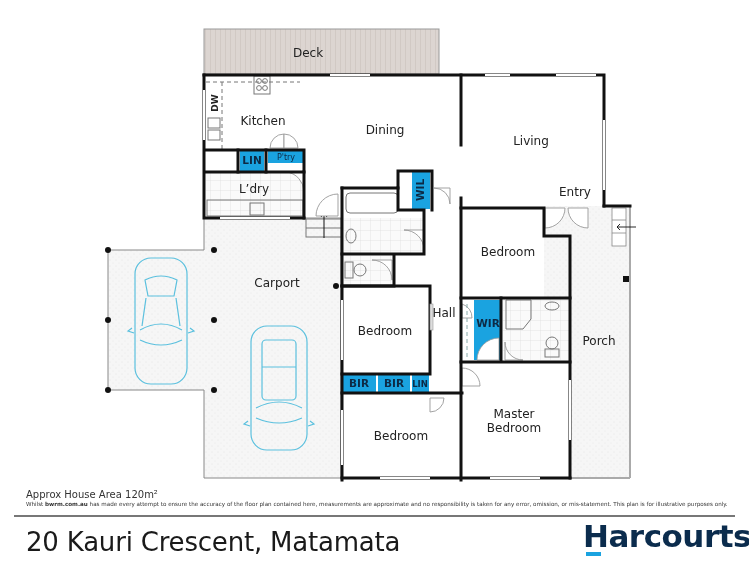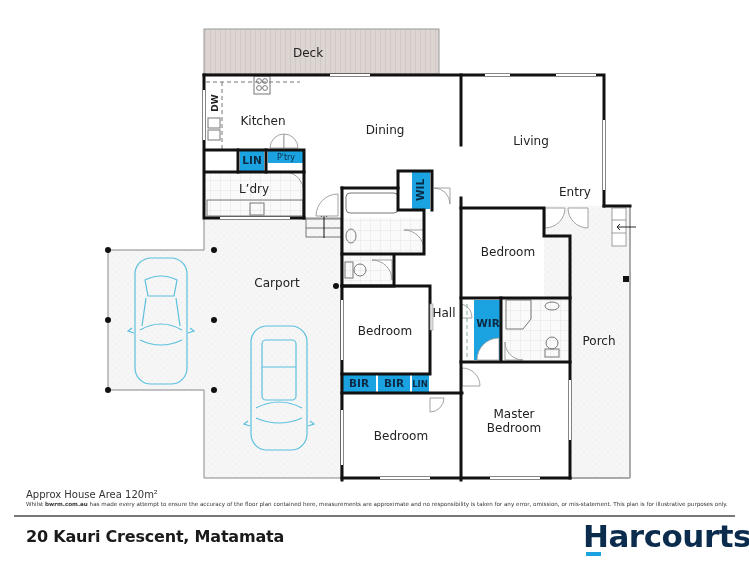--- a/index.html
+++ b/index.html
@@ -10,21 +10,21 @@
   .lbl-xs { font-family: "DejaVu Sans", sans-serif; font-size: 8px; fill: #0d2a45; text-anchor: middle; dominant-baseline: middle; }
   .wall { stroke: #111; stroke-width: 3; fill: none; stroke-linecap: square; }
   .thin { stroke: #777; stroke-width: 1; fill: none; }
   .door { stroke: #999; stroke-width: 0.9; fill: #fff; }
   .car { stroke: #5bc0de; stroke-width: 1.2; fill: none; }
   .blue { fill: #1aa3e0; }
   .footer-area { position: absolute; left: 26px; top: 489px; font-size: 10px; color: #333; }
   .footer-disc { position: absolute; left: 26px; top: 501px; font-size: 5.6px; color: #333; white-space: nowrap; }
   .footer-disc b { font-weight: bold; }
   .rule { position: absolute; left: 14px; right: 14px; top: 515px; height: 2px; background: #777; }
-  .address { position: absolute; left: 26px; top: 527px; font-size: 16px; font-weight: bold; color: #1a1a1a; letter-spacing: -0.2px; }
+  .address { position: absolute; left: 26px; top: 527px; font-size: 26px; font-weight: normal; color: #1a1a1a; letter-spacing: -0.2px; }
   .brand { position: absolute; left: 583px; top: 518px; font-size: 31px; font-weight: bold; color: #0b2c4d; letter-spacing: -0.5px; }
   .brand-bar { position: absolute; left: 586px; top: 552px; width: 15px; height: 4px; background: #1aa3e0; }
 </style>
 </head>
 <body>
 
 <svg id="plan" width="749" height="485" viewBox="0 0 749 485" xmlns="http://www.w3.org/2000/svg">
   <defs>
     <pattern id="deckPat" width="5" height="10" patternUnits="userSpaceOnUse">
       <rect width="5" height="10" fill="#dcd5d1"></rect>

